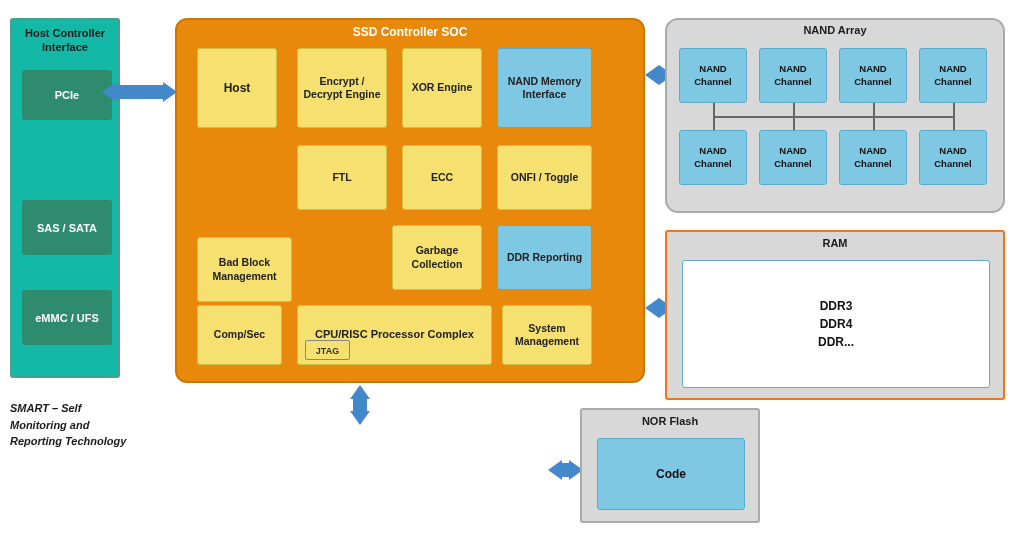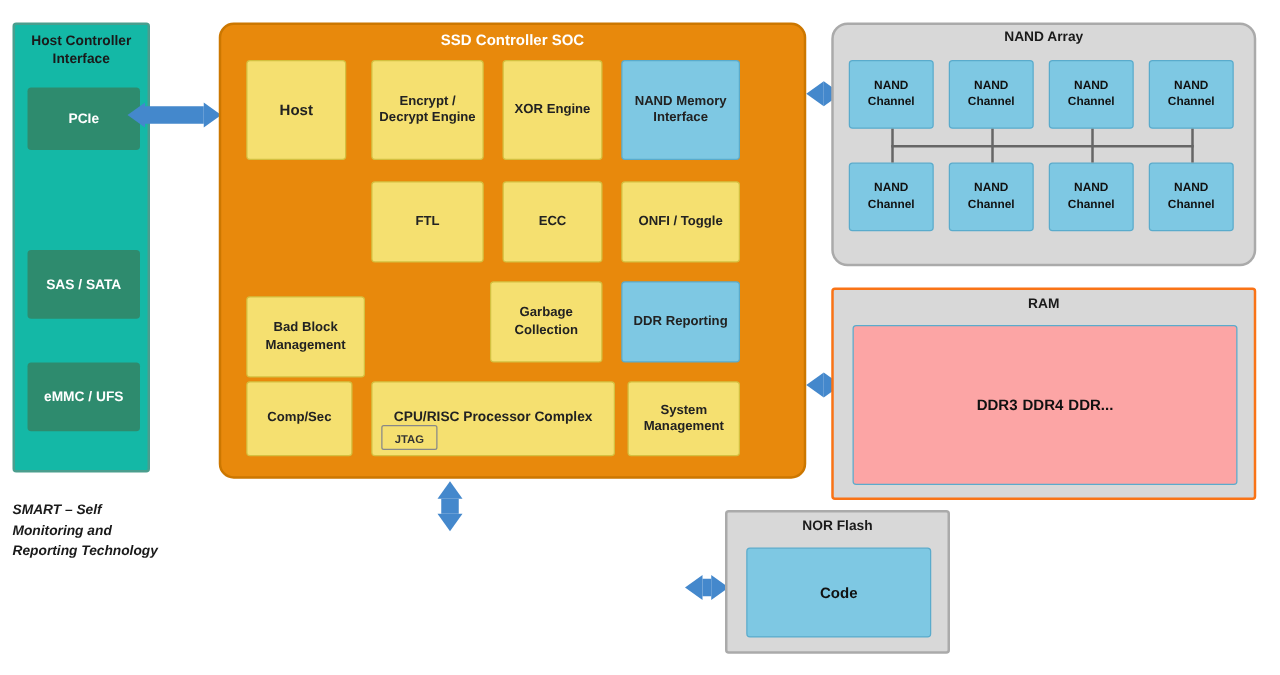--- a/index.html
+++ b/index.html
@@ -165,26 +165,27 @@
       font-weight: bold;
       text-align: center;
       padding: 5px 0 0;
       color: #1a1a1a;
     }
     .ram-inner {
       position: absolute;
       top: 28px; left: 15px;
       width: 308px;
       height: 128px;
-      background: #fca5a5;
+      background: #ffffff;
       border: 1px solid #5aabcc;
       border-radius: 3px;
       display: flex;
       align-items: center;
       justify-content: center;
+      flex-direction: column;
       gap: 4px;
     }
     .ram-text {
       font-size: 12px;
       font-weight: bold;
       color: #111;
     }
 
     
     .system-fw {

